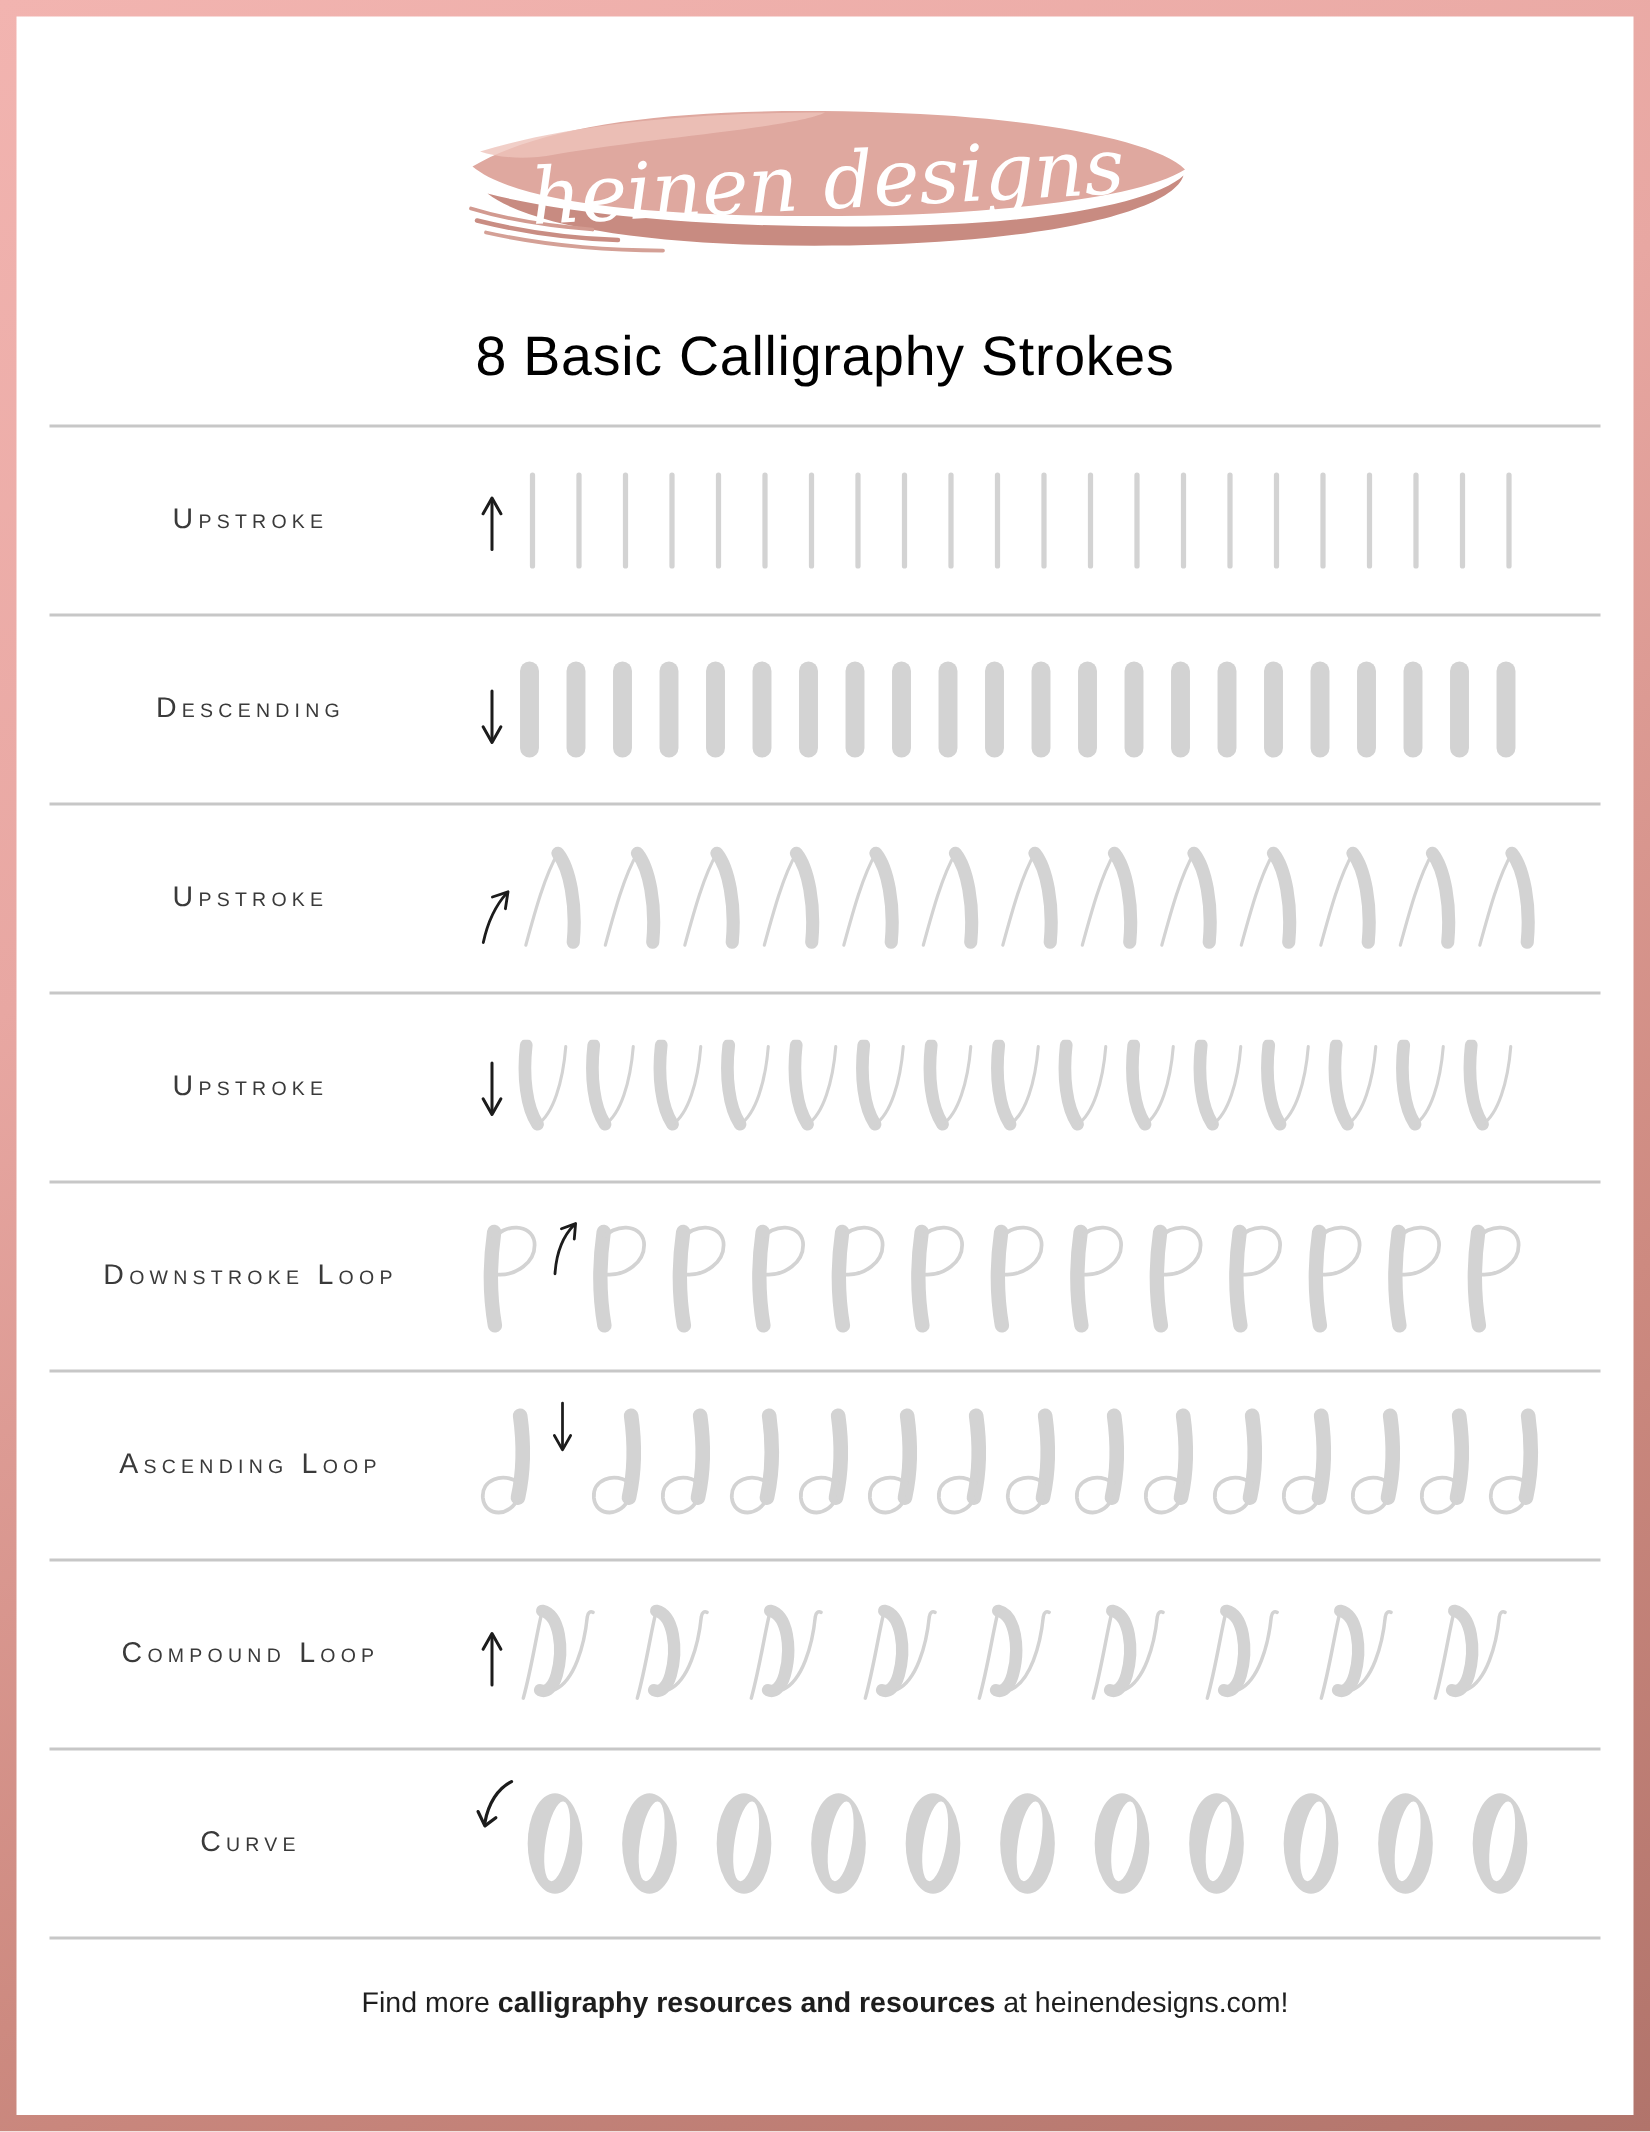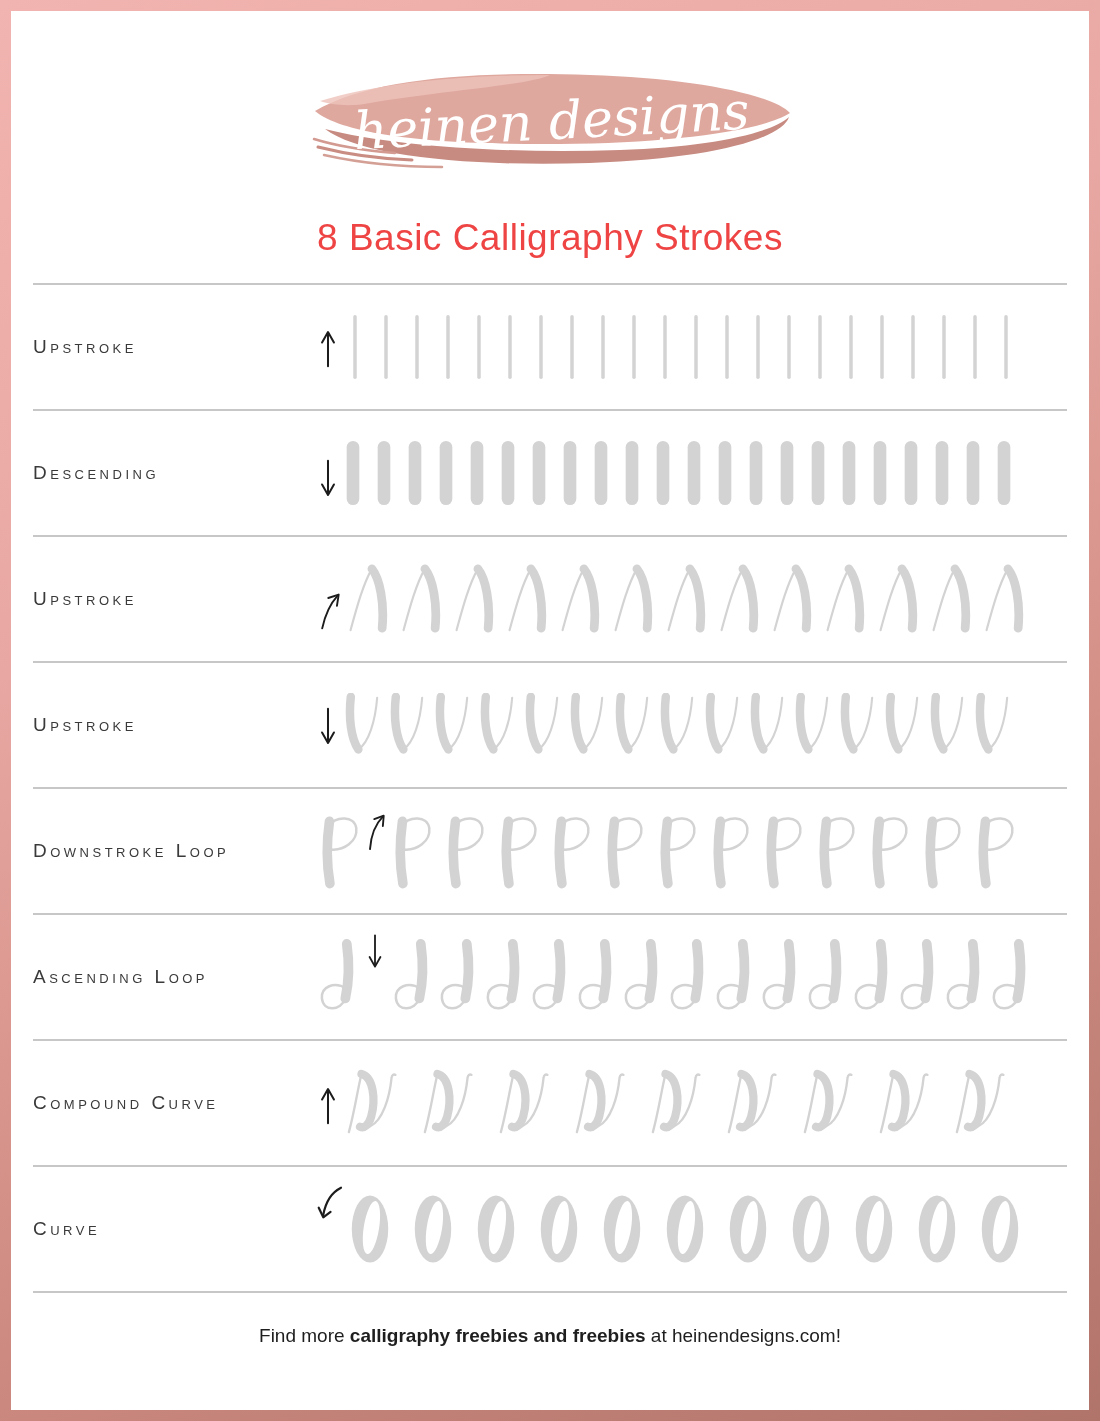--- a/index.html
+++ b/index.html
@@ -13,31 +13,31 @@
   .frame{
     width:1100px;height:1421px;
     background:linear-gradient(155deg,#f2b4b0 0%,#e8a7a2 35%,#cd8a80 70%,#b1746b 100%);
     padding:11px;
   }
   .page{background:#ffffff;width:100%;height:100%;overflow:hidden;padding-top:38px;}
   
   header{text-align:center;}
   .logo-wrap{width:520px;height:152px;margin:0 auto;}
   h1{
-    font-size:37px;font-weight:400;color:#ef4444;letter-spacing:.5px;
+    font-size:37px;font-weight:400;color:#000000;letter-spacing:.5px;
     margin:16px 0 24px 0;
   }
   
   #rows{margin:0 22px;border-bottom:2px solid var(--divider);}
   .row{
     display:flex;align-items:center;height:126px;
     border-top:2px solid var(--divider);overflow:hidden;
   }
   .label{
-    width:268px;flex:none;text-align:left;
+    width:268px;flex:none;text-align:center;
     font-variant:small-caps;letter-spacing:3.5px;
     font-size:19px;color:var(--label);
   }
   .strokes{flex:1;display:flex;align-items:center;margin-left:16px;height:100%;min-width:0;}
   .glyph{color:var(--stroke-gray);flex:none;}
   .arrow{color:var(--ink);flex:none;margin-right:10px;}
   
   .row[data-stroke="upstroke"]        .glyph{width:12px;height:68px;margin-right:19px;}
   .row[data-stroke="downstroke"]      .glyph{width:16px;height:68px;margin-right:15px;}
   .row[data-stroke="overturn"]        .glyph{width:46px;height:70px;margin-right:7px;}
@@ -483,21 +483,21 @@
             </svg>
             <svg class="glyph">
               <use href="#g-descending-loop"></use>
             </svg>
             <svg class="glyph">
               <use href="#g-descending-loop"></use>
             </svg>
           </div>
         </div>
         <div class="row" data-stroke="compound-curve">
-          <div class="label">Compound Curve</div>
+          <div class="label">Compound Loop</div>
           <div class="strokes">
             <svg class="arrow">
               <use href="#arrow-up"></use>
             </svg>
             <svg class="glyph">
               <use href="#g-compound-curve"></use>
             </svg>
             <svg class="glyph">
               <use href="#g-compound-curve"></use>
             </svg>
@@ -561,17 +561,17 @@
               <use href="#g-oval"></use>
             </svg>
             <svg class="glyph">
               <use href="#g-oval"></use>
             </svg>
           </div>
         </div>
       </main>
 
     <footer>
-      <span>Find more </span><b>calligraphy freebies and freebies</b><span> at heinendesigns.com!</span>
+      <span>Find more </span><b>calligraphy resources and resources</b><span> at heinendesigns.com!</span>
     </footer>
 
   </div>
 </div>
 
 </body></html>

